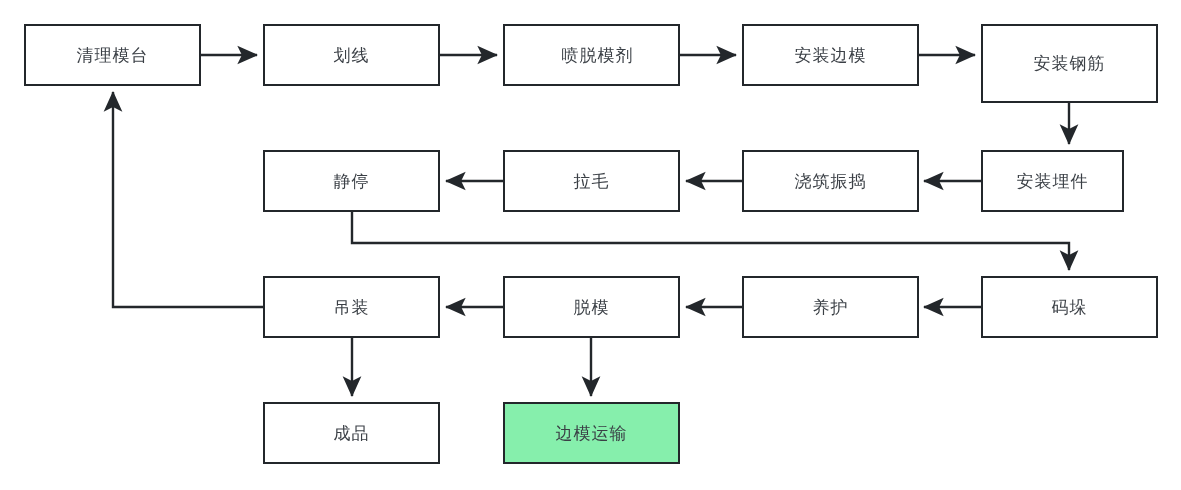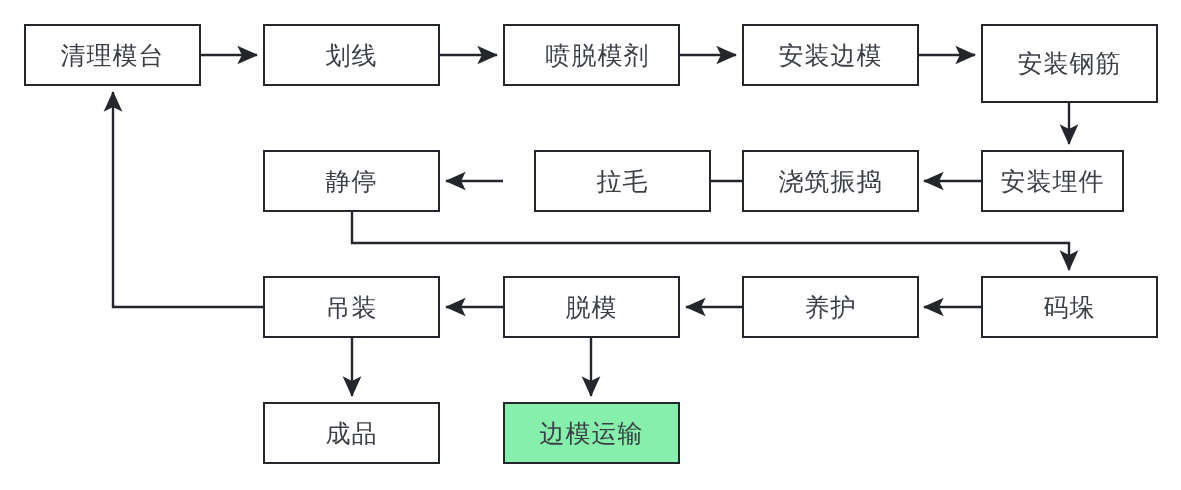--- a/index.html
+++ b/index.html
@@ -27,21 +27,21 @@
   }
   .node {
     position: absolute;
     box-sizing: border-box;
     border: 2px solid #23272b;
     background: #ffffff;
     display: flex;
     align-items: center;
     justify-content: center;
     color: #3a3f45;
-    font-size: 25px;
+    font-size: 17px;
     line-height: 1;
     letter-spacing: 1px;
     white-space: nowrap;
     user-select: none;
   }
   .node-label {
     display: block;
   }
 </style>
 </head>
@@ -87,21 +87,21 @@
       </div>
       <div class="node" style="left: 981px; top: 24px; width: 177px; height: 79px; border-color: rgb(35, 39, 43); background: rgb(255, 255, 255); color: rgb(58, 63, 69);">
         <span class="node-label">安装钢筋</span>
       </div>
       <div class="node" style="left: 981px; top: 150px; width: 143px; height: 62px; border-color: rgb(35, 39, 43); background: rgb(255, 255, 255); color: rgb(58, 63, 69);">
         <span class="node-label">安装埋件</span>
       </div>
       <div class="node" style="left: 742px; top: 150px; width: 177px; height: 62px; border-color: rgb(35, 39, 43); background: rgb(255, 255, 255); color: rgb(58, 63, 69);">
         <span class="node-label">浇筑振捣</span>
       </div>
-      <div class="node" style="left: 503px; top: 150px; width: 177px; height: 62px; border-color: rgb(35, 39, 43); background: rgb(255, 255, 255); color: rgb(58, 63, 69); margin-left: 31px;">
+      <div class="node" style="left: 503px; top: 150px; width: 177px; height: 62px; border-color: rgb(35, 39, 43); background: rgb(255, 255, 255); color: rgb(58, 63, 69);">
         <span class="node-label">拉毛</span>
       </div>
       <div class="node" style="left: 263px; top: 150px; width: 177px; height: 62px; border-color: rgb(35, 39, 43); background: rgb(255, 255, 255); color: rgb(58, 63, 69);">
         <span class="node-label">静停</span>
       </div>
       <div class="node" style="left: 981px; top: 276px; width: 177px; height: 62px; border-color: rgb(35, 39, 43); background: rgb(255, 255, 255); color: rgb(58, 63, 69);">
         <span class="node-label">码垛</span>
       </div>
       <div class="node" style="left: 742px; top: 276px; width: 177px; height: 62px; border-color: rgb(35, 39, 43); background: rgb(255, 255, 255); color: rgb(58, 63, 69);">
         <span class="node-label">养护</span>

